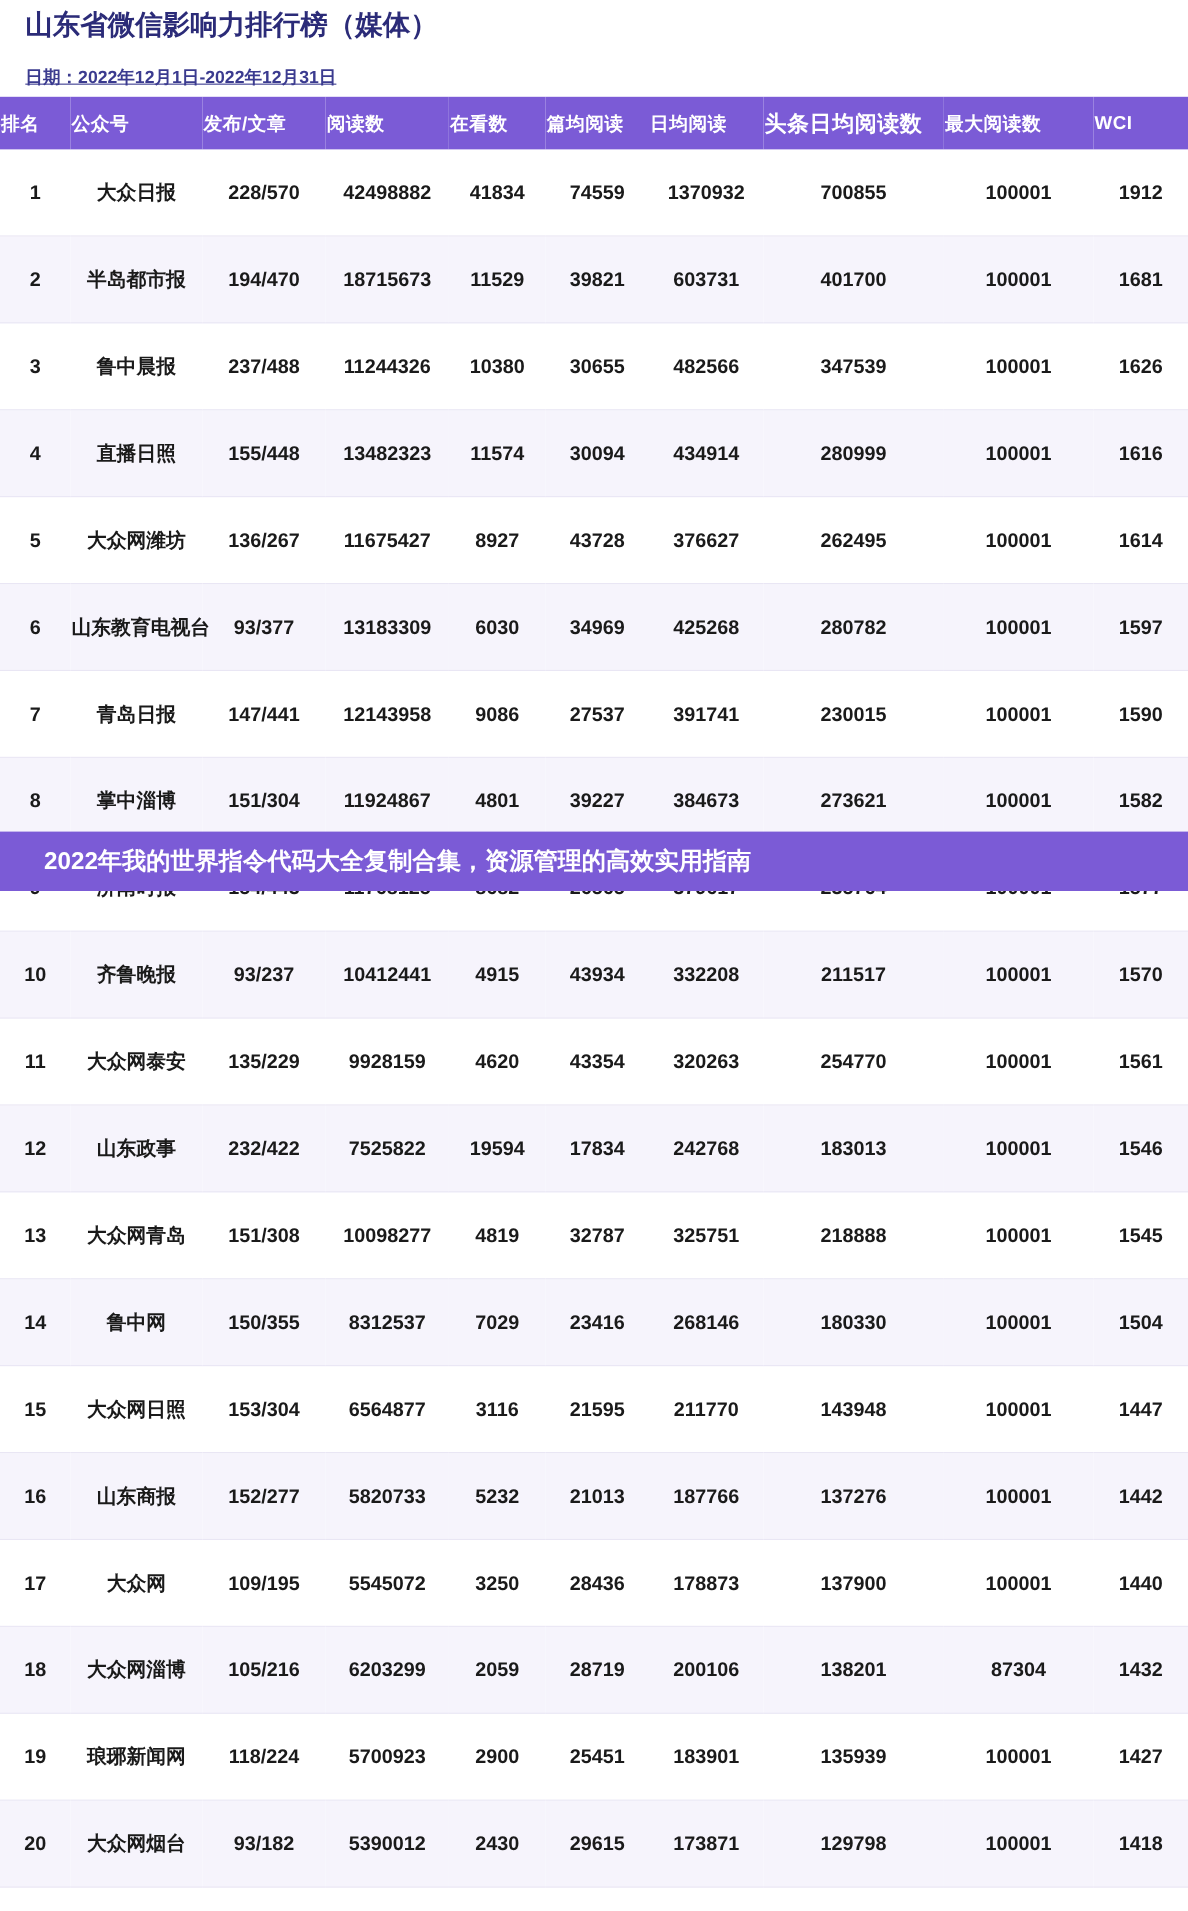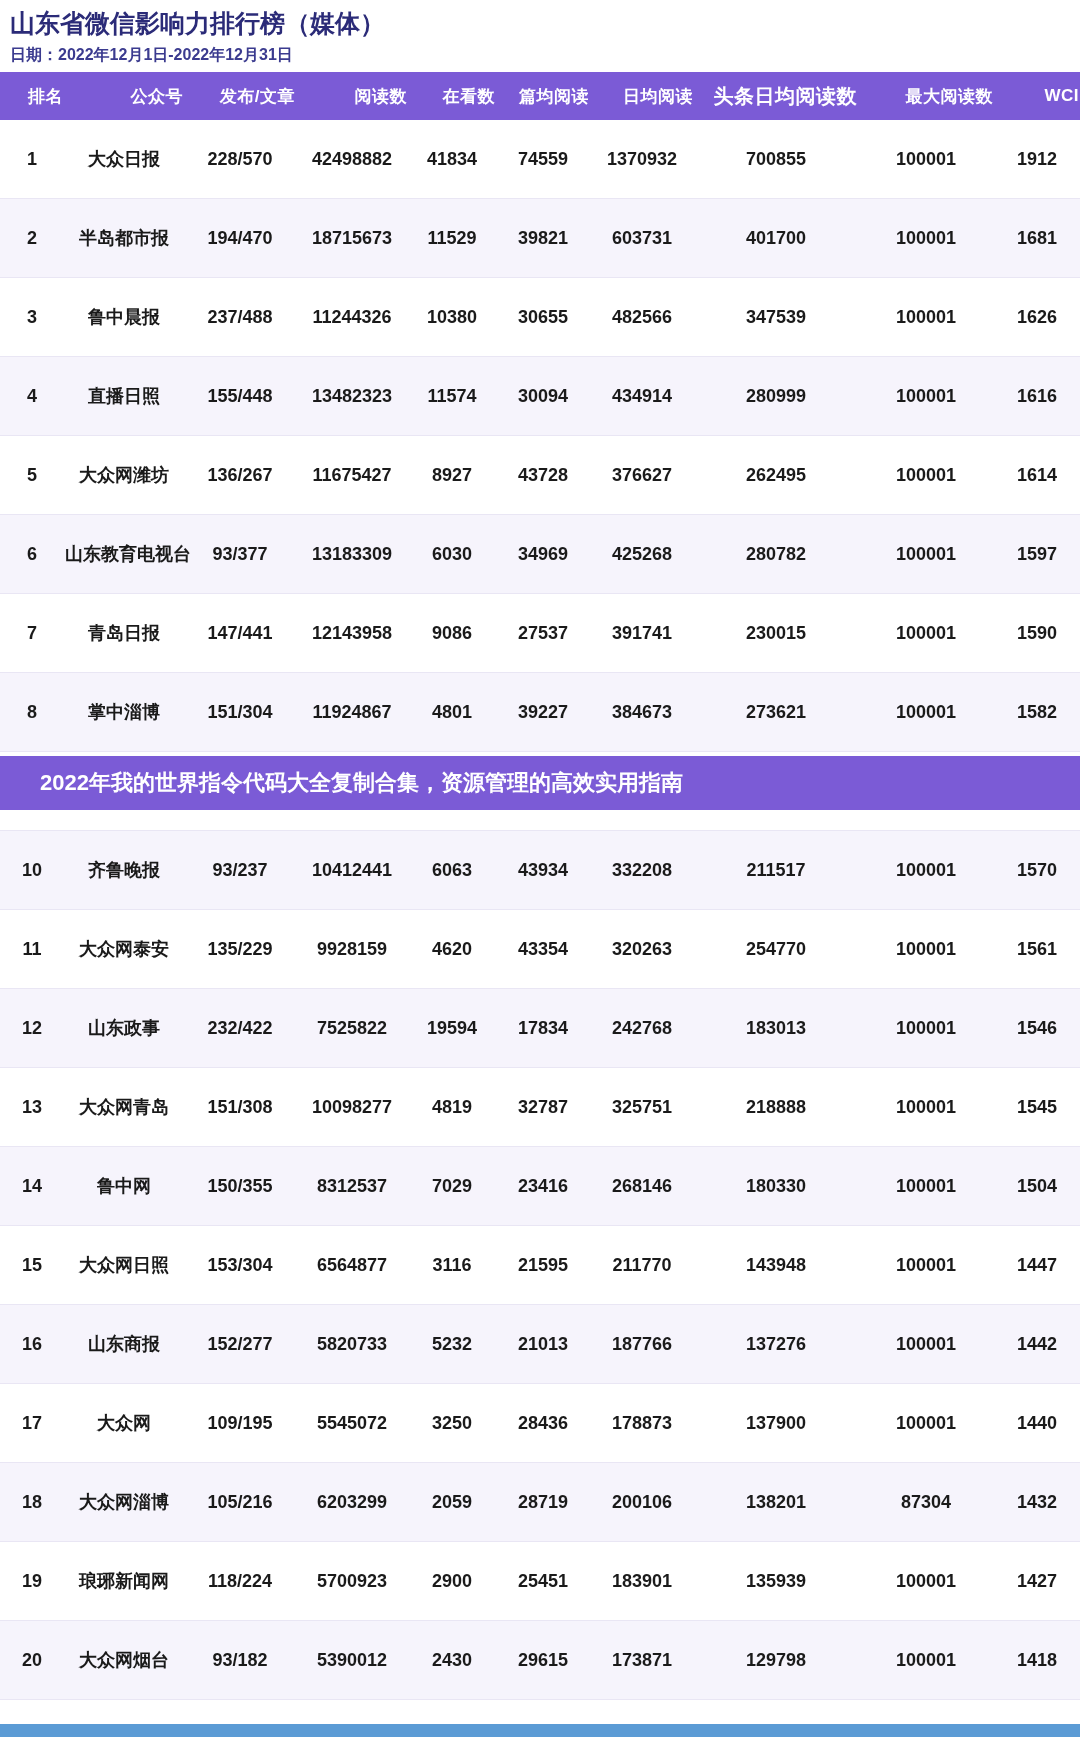--- a/index.html
+++ b/index.html
@@ -16,53 +16,54 @@
   .page {
     position: relative;
     width: 1080px;
     min-height: 1737px;
     background: #ffffff;
     overflow: hidden;
   }
 
   
   .title-block {
-    padding: 6px 0 2px 10px;
+    padding: 6px 0 2px 23px;
   }
   .main-title {
     font-size: 25px;
     font-weight: bold;
     color: #2b2b78;
     letter-spacing: 0px;
     line-height: 34px;
     white-space: nowrap;
   }
   .subtitle {
-    margin-top: 4px;
+    margin-top: 20px;
     font-size: 16px;
     font-weight: bold;
     color: #3b3b8f;
     line-height: 22px;
     white-space: nowrap;
+    text-decoration: underline;
   }
 
   
   table.rank-table {
     width: 1080px;
     border-collapse: collapse;
     table-layout: fixed;
     margin-top: 4px;
   }
   table.rank-table thead th {
     background: #7b5bd6;
     color: #ffffff;
     font-size: 17px;
     font-weight: bold;
     height: 46px;
-    text-align: right;
+    text-align: left;
     vertical-align: middle;
     white-space: nowrap;
     letter-spacing: 0.5px;
   }
   table.rank-table thead th.h-rank { width: 62px; }
   table.rank-table thead th.h-account { width: 118px; }
   table.rank-table thead th.h-pub { width: 110px; }
   table.rank-table thead th.h-read { width: 110px; }
   table.rank-table thead th.h-watch { width: 86px; }
   table.rank-table thead th.h-avg { width: 92px; }
@@ -258,21 +259,21 @@
           <td>379617</td>
           <td>235764</td>
           <td>100001</td>
           <td>1577</td>
         </tr>
         <tr>
           <td class="c-rank">10</td>
           <td class="c-account">齐鲁晚报</td>
           <td>93/237</td>
           <td>10412441</td>
-          <td>6063</td>
+          <td>4915</td>
           <td>43934</td>
           <td>332208</td>
           <td>211517</td>
           <td>100001</td>
           <td>1570</td>
         </tr>
         <tr>
           <td class="c-rank">11</td>
           <td class="c-account">大众网泰安</td>
           <td>135/229</td>

